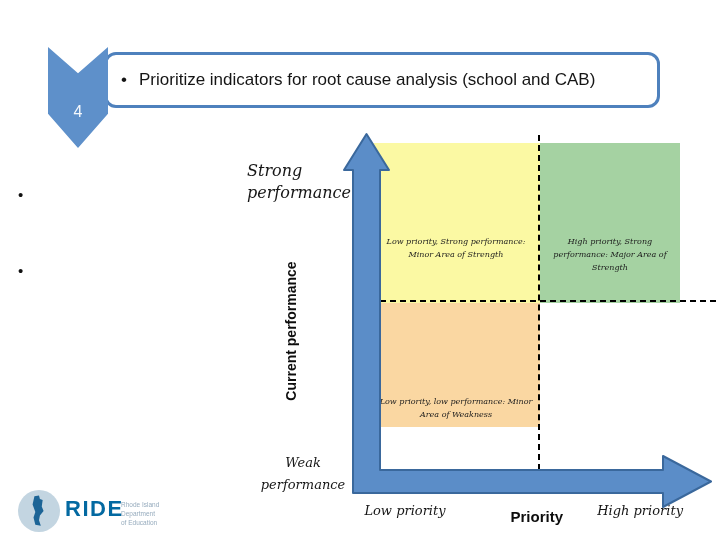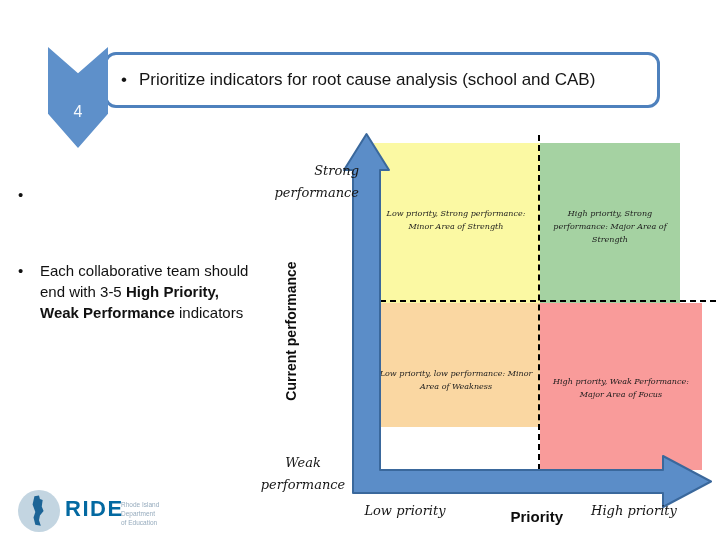--- a/index.html
+++ b/index.html
@@ -36,46 +36,46 @@
   .b-text { width:216px; }
 
   
   .quad { position:absolute; box-sizing:border-box; text-align:center; z-index:0; }
   .q-tl { left:372px; top:143px; width:168px; height:160px; padding:64px 8px 0 8px; }
   .q-tr { left:540px; top:143px; width:140px; height:160px; padding:64px 10px 0 10px; }
   .q-bl { left:372px; top:303px; width:168px; height:124px; padding:64px 6px 0 6px; }
   .q-br { left:540px; top:303px; width:162px; height:167px; padding:72px 8px 0 8px; }
   .q-label {
     font-family:"DejaVu Serif", serif; font-style:italic;
-    font-size:8px; line-height:13px; color:#1c1c1c;
+    font-size:8px; line-height:13px; color:#1c1c1c;margin-top:28px;
   }
 
   
   .dash-v { position:absolute; left:538px; top:135px; height:335px; width:0;
             border-left:2px dashed #000; z-index:1; }
   .dash-h { position:absolute; left:380px; top:300px; width:336px; height:0;
             border-top:2px dashed #000; z-index:1; }
 
   
   .arrows { position:absolute; left:0; top:0; z-index:2; pointer-events:none; }
 
   
   .script-lbl { font-family:"DejaVu Serif", serif; font-style:italic; color:#161616; }
-  .lbl-strong { position:absolute; left:247px; top:160px; width:112px; text-align:right;
-                font-size:13px; line-height:22px; z-index:3; }
+  .lbl-strong { position:absolute; left:247px; top:160px; width:112px; text-align:left;
+                font-size:16px; line-height:22px; z-index:3; }
   .lbl-weak   { position:absolute; left:247px; top:440px; width:112px; text-align:center;
                 font-size:13px; line-height:22px; z-index:3;margin-top:12px; }
   .lbl-current{ position:absolute; left:196px; top:322px; width:192px; height:18px;
                 text-align:center; font-weight:bold; font-size:14px; color:#0d0d0d;
                 transform:rotate(-90deg); z-index:3; }
   .lbl-low    { position:absolute; left:357px; top:503px; width:96px; text-align:center;
                 font-size:13px; z-index:3; }
   .lbl-priority{ position:absolute; left:487px; top:508px; width:76px; text-align:right;
                 font-weight:bold; font-size:15px; color:#0d0d0d; z-index:3; }
-  .lbl-high   { position:absolute; left:585px; top:503px; width:98px; text-align:center;
+  .lbl-high   { position:absolute; left:585px; top:503px; width:98px; text-align:right;
                 font-size:13px; z-index:3; }
 
   
   .logo-circle { position:absolute; left:18px; top:490px; width:42px; height:42px;
                  border-radius:50%; background:#C3D5E1; display:flex;
                  align-items:center; justify-content:center; z-index:3; }
   .logo-ride { position:absolute; left:65px; top:496px; font-size:22px; font-weight:bold;
                color:#0369a1; letter-spacing:1.5px; z-index:3; }
   .logo-sub { position:absolute; left:121px; top:500px; font-size:6.5px; line-height:9px;
               color:#96ABBD; z-index:3; }
@@ -94,35 +94,31 @@
       <span class="t-text">Prioritize indicators for root cause analysis (school and CAB)</span>
     </div>
   </div>
 
   <div class="bullets">
     <div class="bullet-item">
       <span class="b-marker">•</span>
     </div>
     <div class="bullet-item">
       <span class="b-marker">•</span>
-      <span class="b-text"><span>Each collaborative team should end with 3-5 </span><b>High Priority, Weak Performance</b><span> indicators</span></span>
     </div>
   </div>
 
   <div class="quad q-tl" style="background: rgb(251, 249, 163);">
     <div class="q-label">Low priority, Strong performance: Minor Area of Strength</div>
   </div>
   <div class="quad q-tr" style="background: rgb(165, 210, 162);">
     <div class="q-label">High priority, Strong performance: Major Area of Strength</div>
   </div>
   <div class="quad q-bl" style="background: rgb(250, 215, 162);">
     <div class="q-label">Low priority, low performance: Minor Area of Weakness</div>
-  </div>
-  <div class="quad q-br" style="background: rgb(249, 155, 154);">
-    <div class="q-label">High priority, Weak Performance: Major Area of Focus</div>
   </div>
 
   <div class="dash-v"></div>
   <div class="dash-h"></div>
 
   <svg class="arrows" width="720" height="540" viewBox="0 0 720 540">
     <path d="M366.5 134 L389 170 L380 170 L380 470 L663 470 L663 456 L711 481.5 L663 507 L663 493 L353 493 L353 170 L344 170 Z" stroke-width="2" stroke-linejoin="round" fill="#5B8DC8" stroke="#3A689C"></path>
   </svg>
 
   <div class="lbl-strong script-lbl">Strong performance</div>

